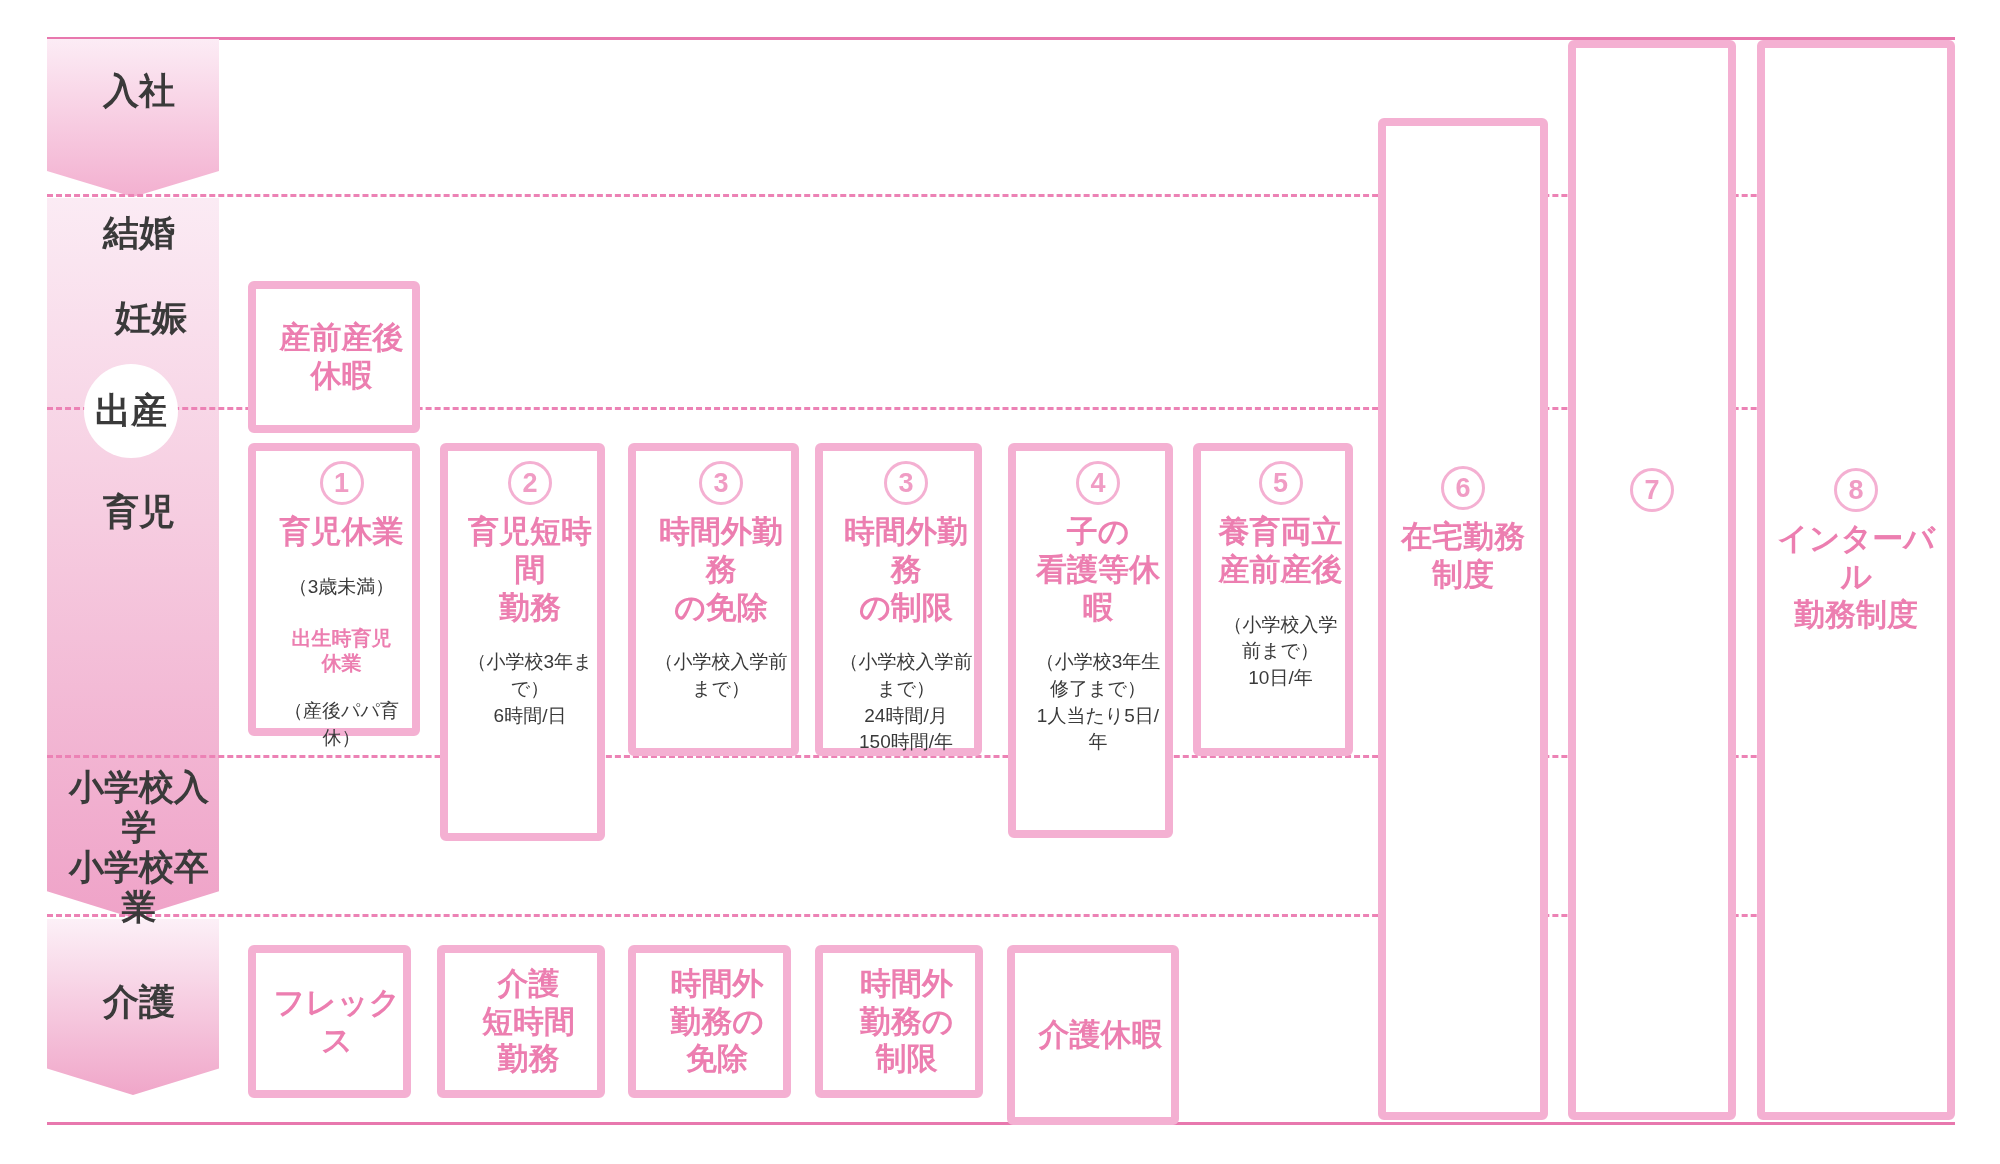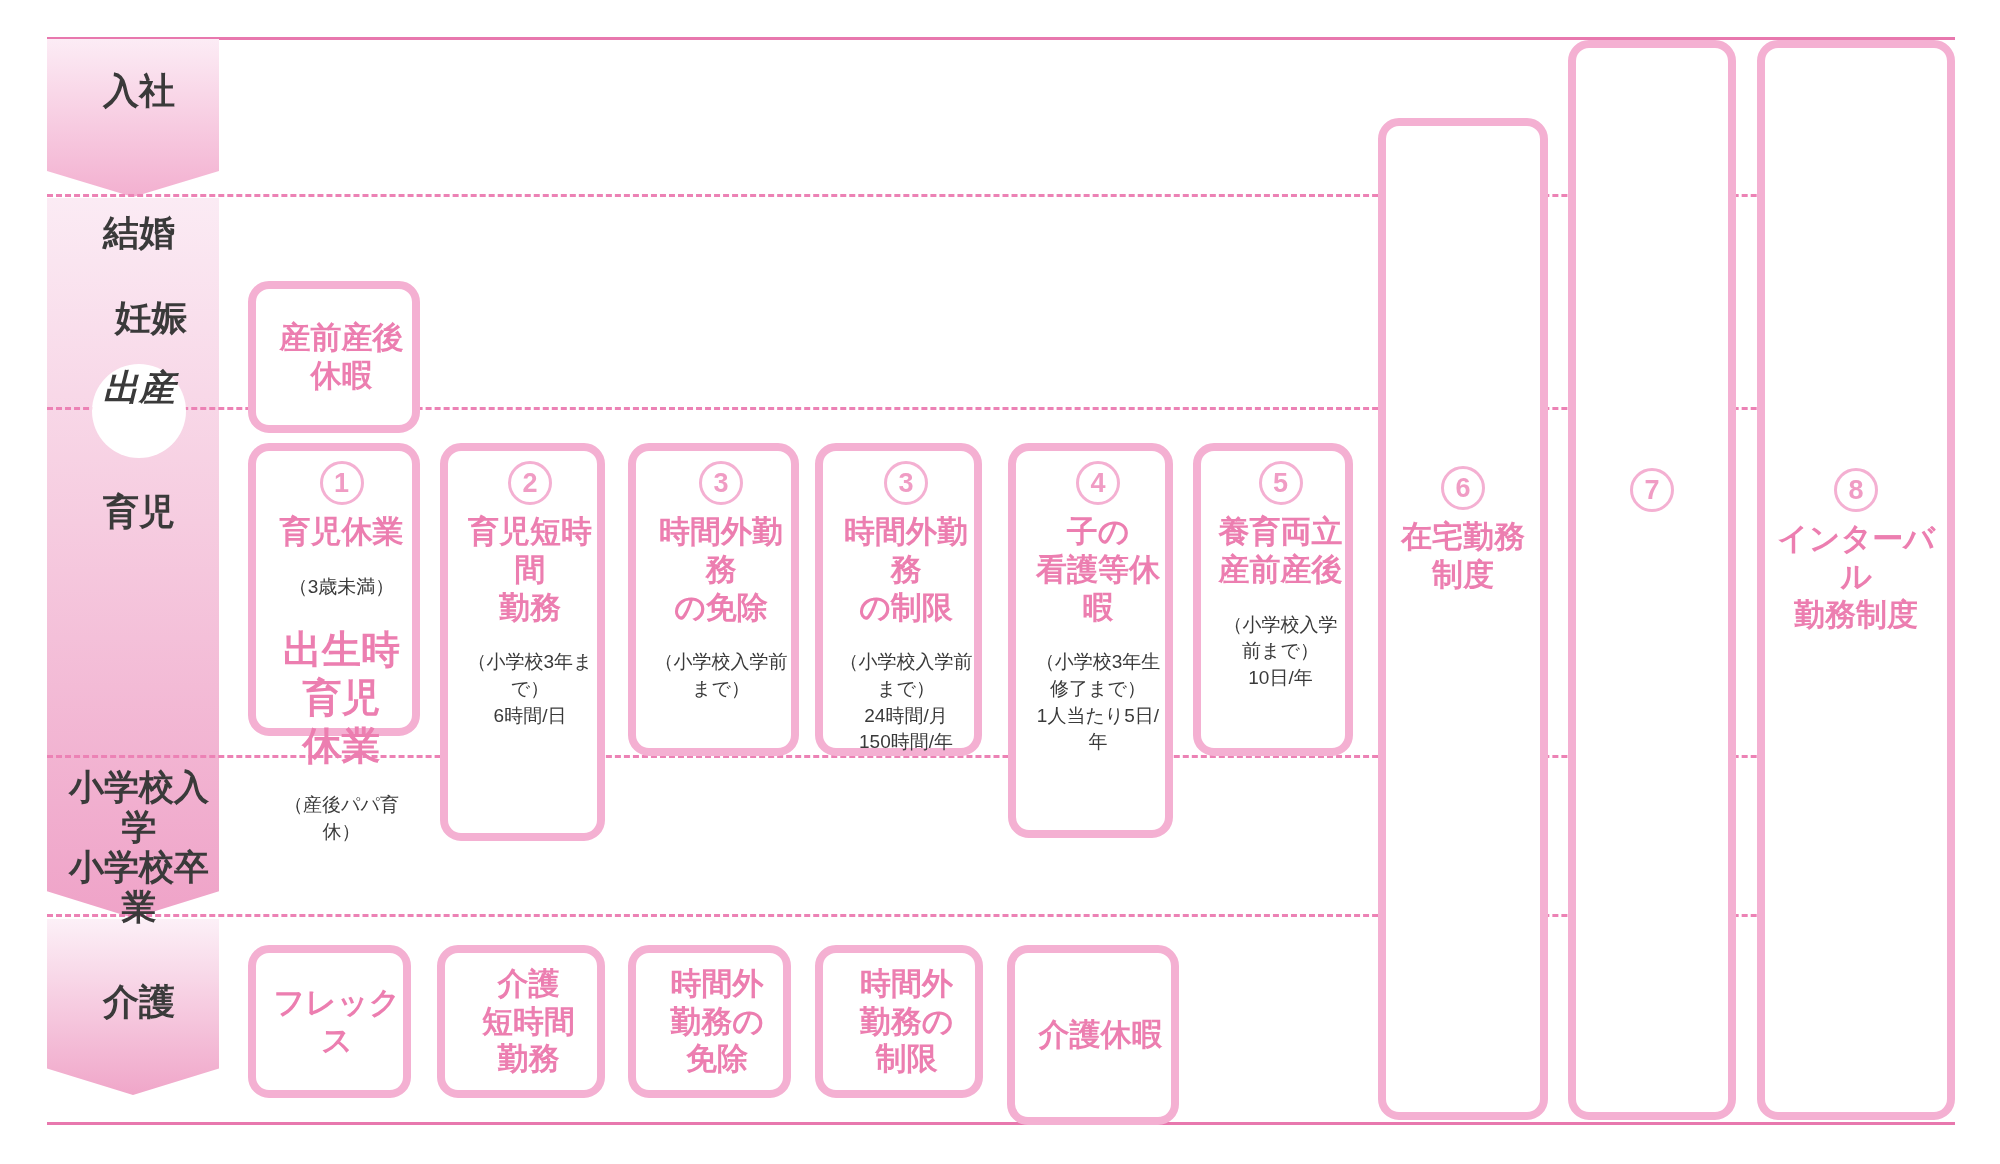--- a/index.html
+++ b/index.html
@@ -27,31 +27,31 @@
     clip-path:polygon(0 0,100% 0,100% 85%,50% 100%,0 85%);}
   .stage{position:absolute;left:47px;width:172px;text-align:center;font-size:36px;font-weight:bold;
     color:#3a3a3a;z-index:4;white-space:pre-line;line-height:1.15;padding-left:6px;}
   .stage.s1{top:70px;}
   .stage.s2{top:212px;}
   .stage.s3{top:297px;margin-left:12px;}
   .stage.s5{top:491px;}
   .stage.s6{top:767px;font-size:35px;}
   .stage.s7{top:847px;font-size:35px;}
   .stage.s8{top:981px;}
-  .birth-circle{position:absolute;left:92px;top:364px;width:94px;height:94px;border-radius:50%;
-    background:#ffffff;z-index:3;display:flex;justify-content:center;font-style:italic;}
+  .birth-circle{position:absolute;left:84px;top:364px;width:94px;height:94px;border-radius:50%;
+    background:#ffffff;z-index:3;display:flex;align-items:center;justify-content:center;}
   .birth-circle .stage-in{font-size:36px;font-weight:bold;color:#3a3a3a;}
   
   .box{position:absolute;box-sizing:border-box;background:#ffffff;border:8px solid #f4b0d2;
-    border-radius:21px;z-index:3;text-align:center;padding-left:15px;}
+    border-radius:6px;z-index:3;text-align:center;padding-left:15px;}
   .box .num{display:inline-flex;align-items:center;justify-content:center;width:44px;height:44px;
     border:3px solid #f4b0d2;border-radius:50%;color:#f09cc4;font-size:27px;font-weight:bold;
     margin-top:10px;box-sizing:border-box;}
   .box .title{color:#ec7eb0;font-size:31px;font-weight:bold;line-height:1.22;white-space:pre-line;margin-top:8px;}
-  .box .title2{color:#ec7eb0;font-size:39px;font-weight:bold;line-height:1.22;white-space:pre-line;margin-top:26px;}
+  .box .title2{color:#ec7eb0;font-size:20px;font-weight:bold;line-height:1.22;white-space:pre-line;margin-top:26px;}
   .box .note{color:#3a3a3a;font-size:19px;line-height:1.4;white-space:pre-line;margin-top:23px;}
   .box.centered{display:flex;align-items:center;justify-content:center;}
   .box.centered .title{margin-top:0;}
   
   .pos-maternity{left:248px;top:281px;width:172px;height:152px;}
   .pos-b1{left:248px;top:443px;width:172px;height:293px;}
   .pos-b2{left:440px;top:443px;width:165px;height:398px;}
   .pos-b3a{left:628px;top:443px;width:171px;height:313px;}
   .pos-b3b{left:815px;top:443px;width:167px;height:313px;}
   .pos-b4{left:1008px;top:443px;width:165px;height:395px;}

